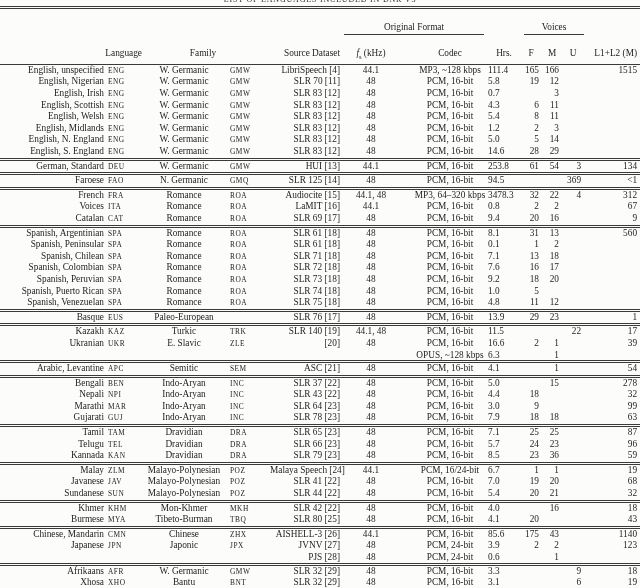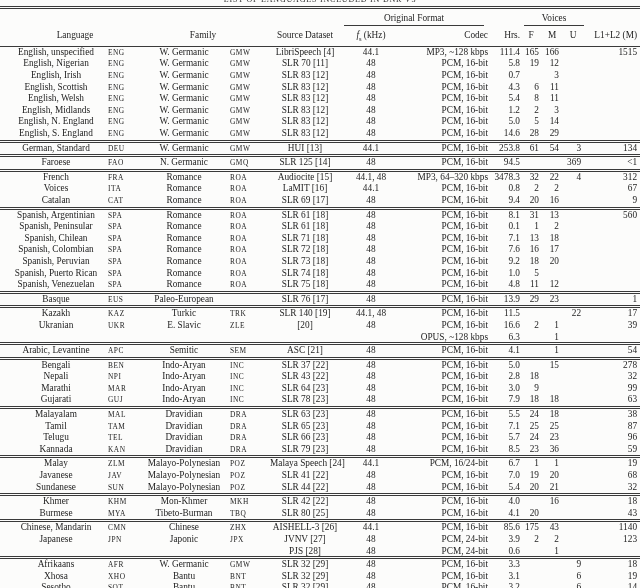--- a/index.html
+++ b/index.html
@@ -17,30 +17,30 @@
   col.w-codec{width:86px}col.w-hrs{width:34px}col.w-vf{width:22px}
   col.w-vm{width:20px}col.w-vu{width:22px}col.w-l1l2{width:54px}
 
   th,td{padding:0;font-weight:normal;white-space:nowrap;overflow:visible;
         vertical-align:baseline;font-size:9.3px;line-height:10.6px;}
   thead{border-top:3px double #3a3a3a;border-bottom:1px solid #3a3a3a;}
   thead tr.h1 th{line-height:12px;}
   thead tr.h2 th{line-height:13px;padding-bottom:1px;}
   tbody+tbody{border-top:3px double #3a3a3a;}
 
-  .cmid{text-align:center;border-bottom:1px solid #3a3a3a;padding-bottom:1px;margin:3px 4px;}
+  .cmid{text-align:center;border-bottom:1px solid #3a3a3a;padding-bottom:1px;margin:12px 4px;}
   .cmid-narrow{margin:0 2px;}
 
-  .c-lang{text-align:center;padding-left:8px;}
+  .c-lang{text-align:right;padding-left:8px;}
   .c-code,.c-famcode{text-align:left;padding-left:4px;font-size:7.4px;letter-spacing:.5px;}
   .c-family{text-align:center;}
-  .c-source{text-align:center;padding-left:6px;}
+  .c-source{text-align:right;padding-left:6px;}
   .c-fs{text-align:center;}
-  .c-codec{text-align:right;padding-left:10px;}
-  .c-hrs{text-align:right;padding-right:2px;}
+  .c-codec{text-align:center;padding-left:10px;}
+  .c-hrs{padding-right:2px;}
   .c-vf,.c-vm,.c-vu{text-align:right;padding-right:5px;}
   .c-l1l2{text-align:right;padding-right:3px;margin-top:20px;}
   .h-v{text-align:center;padding-right:4px;}
   .ital{font-style:italic;}
   sub{font-size:6.5px;}
 </style>
 </head>
 <body>
 
 <div class="page">
@@ -471,21 +471,21 @@
       <td class="c-l1l2">278</td>
     </tr>
         <tr>
       <td class="c-lang">Nepali</td>
       <td class="c-code">NPI</td>
       <td class="c-family">Indo-Aryan</td>
       <td class="c-famcode">INC</td>
       <td class="c-source">SLR 43 [22]</td>
       <td class="c-fs">48</td>
       <td class="c-codec">PCM, 16-bit</td>
-      <td class="c-hrs">2.8</td>
+      <td class="c-hrs">4.4</td>
       <td class="c-vf">18</td>
       <td class="c-vm"></td>
       <td class="c-vu"></td>
       <td class="c-l1l2">32</td>
     </tr>
         <tr>
       <td class="c-lang">Marathi</td>
       <td class="c-code">MAR</td>
       <td class="c-family">Indo-Aryan</td>
       <td class="c-famcode">INC</td>
@@ -507,34 +507,20 @@
       <td class="c-fs">48</td>
       <td class="c-codec">PCM, 16-bit</td>
       <td class="c-hrs">7.9</td>
       <td class="c-vf">18</td>
       <td class="c-vm">18</td>
       <td class="c-vu"></td>
       <td class="c-l1l2">63</td>
     </tr>
       </tbody>
       <tbody>
-        <tr>
-      <td class="c-lang">Malayalam</td>
-      <td class="c-code">MAL</td>
-      <td class="c-family">Dravidian</td>
-      <td class="c-famcode">DRA</td>
-      <td class="c-source">SLR 63 [23]</td>
-      <td class="c-fs">48</td>
-      <td class="c-codec">PCM, 16-bit</td>
-      <td class="c-hrs">5.5</td>
-      <td class="c-vf">24</td>
-      <td class="c-vm">18</td>
-      <td class="c-vu"></td>
-      <td class="c-l1l2">38</td>
-    </tr>
         <tr>
       <td class="c-lang">Tamil</td>
       <td class="c-code">TAM</td>
       <td class="c-family">Dravidian</td>
       <td class="c-famcode">DRA</td>
       <td class="c-source">SLR 65 [23]</td>
       <td class="c-fs">48</td>
       <td class="c-codec">PCM, 16-bit</td>
       <td class="c-hrs">7.1</td>
       <td class="c-vf">25</td>

